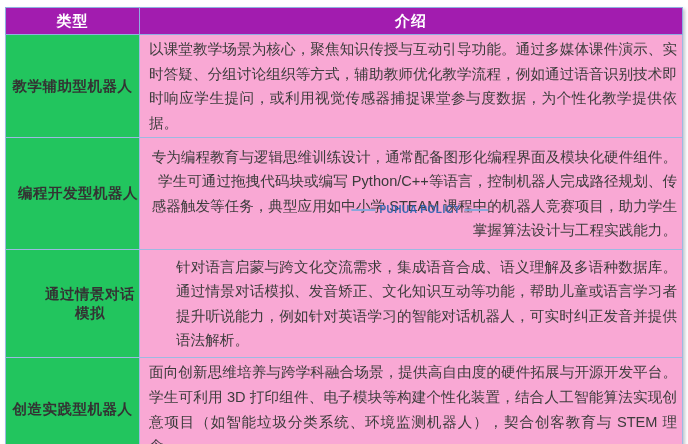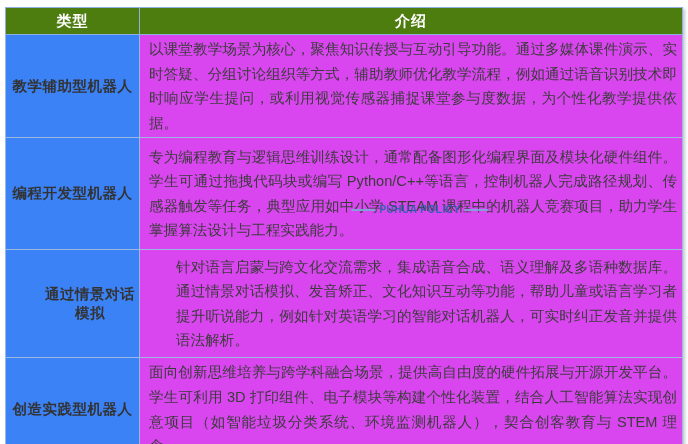--- a/index.html
+++ b/index.html
@@ -13,53 +13,53 @@
   table.robot-table {
     position: absolute;
     left: 5px; top: 7px;
     width: 678px;
     border-collapse: collapse;
     table-layout: fixed;
     box-shadow: 2px 2px 3px rgba(120,130,145,0.45);
   }
   col.col-type { width: 134px; }
   th.hdr {
-    background: #4d7c0f;
+    background: #a21caf;
     color: #ffffff;
     font-size: 15px;
     font-weight: bold;
     height: 26px;
     padding: 0;
     border: 1px solid #8FAFE0;
     text-align: center;
     letter-spacing: 1px;
   }
   td {
     border: 1px solid #9DB9E2;
     vertical-align: middle;
   }
   td.type-cell {
-    background: #3b82f6;
+    background: #22c55e;
     text-align: center;
     font-weight: bold;
     font-size: 14.5px;
     color: #333333;
     letter-spacing: 0.5px;
   }
   td.desc-cell {
-    background: #d946ef;
+    background: #f9a8d4;
     padding: 2px 5px 2px 9px;
     font-size: 14.6px;
     line-height: 24.6px;
     text-align: justify;
     color: #3C3C3C;
     word-break: break-all;
   }
   tr.row-1 td { height: 97px; }
-  tr.row-2 td { height: 107px; }
+  tr.row-2 td { height: 107px; text-align: right; }
   tr.row-3 td { height: 103px; padding-left: 36px; }
   tr.row-4 td { height: 97px; }
 
   .watermark {
     position: absolute;
     left: 420px; top: 203px;
     transform: translateX(-50%);
     text-align: center;
     opacity: 0.92;
     pointer-events: none;

